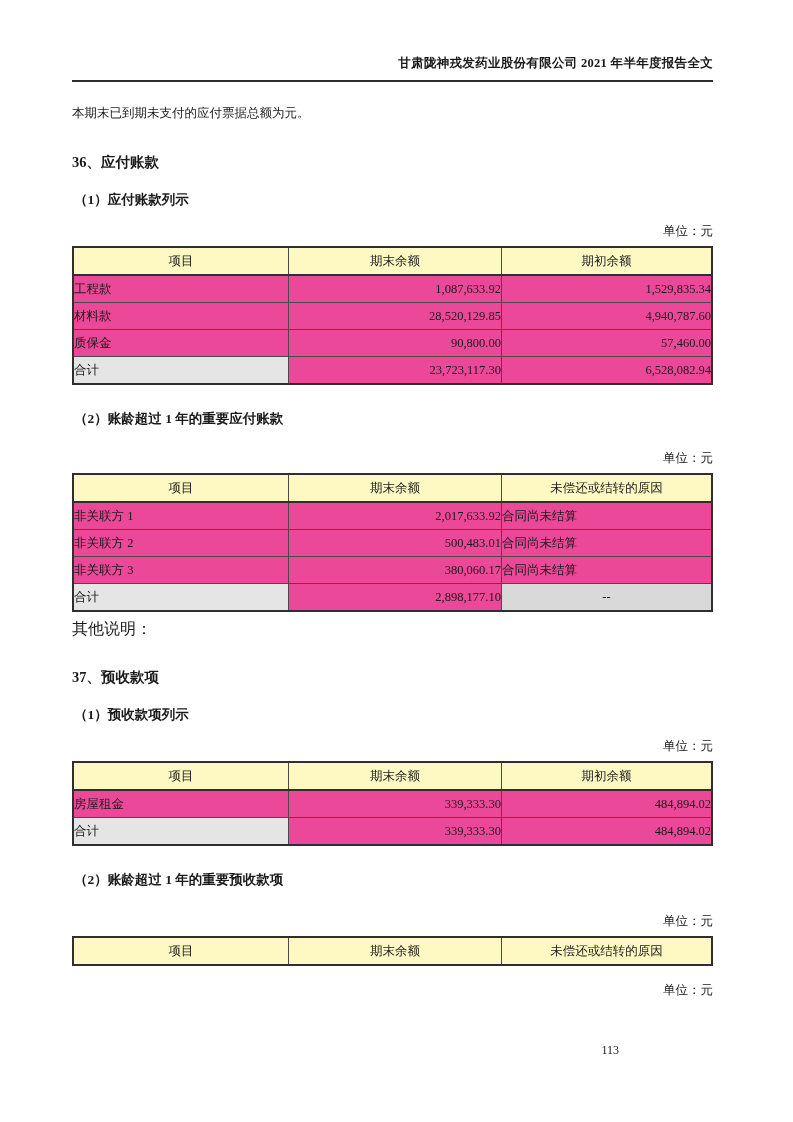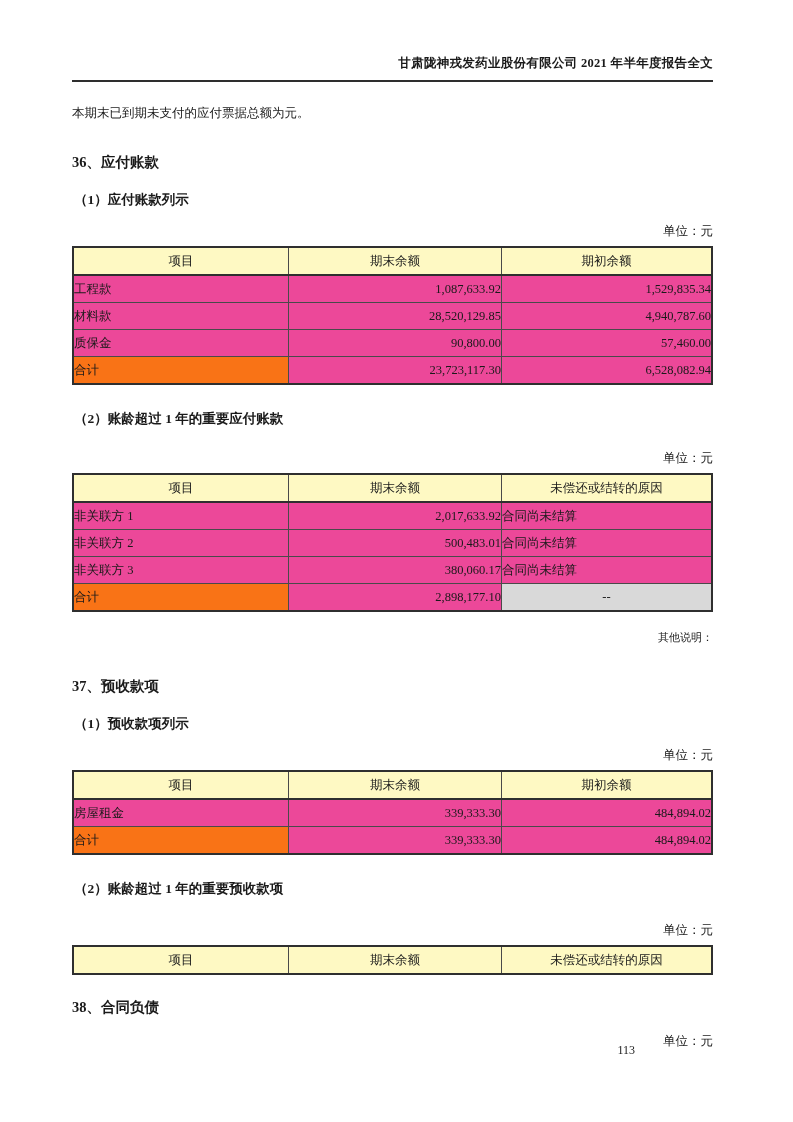--- a/index.html
+++ b/index.html
@@ -21,42 +21,42 @@
   }
   .intro{margin:23px 0 0;font-size:12.5px;line-height:17px;}
   .h2{margin:30px 0 0;font-size:14.5px;font-weight:bold;line-height:20px;}
   .h2.s38{margin-top:22px;}
   .h3{margin:18px 0 0 2px;font-size:13.5px;font-weight:bold;line-height:19px;}
   .h3.sub2{margin-top:24px;}
   .unit{margin:14px 0 6px;text-align:right;font-size:12.5px;line-height:17px;}
   .unit.u2{margin-top:22px;}
   .unit.u4{margin-top:24px;}
   .unit.u5{margin-top:16px;}
-  .notes{margin:17px 0 0;font-size:11px;line-height:17px;text-align:right;}
+  .notes{margin:8px 0 0;font-size:16px;line-height:17px;}
   table.tbl{
     width:100%;border-collapse:collapse;table-layout:fixed;
     font-size:12.5px;
     border:2px solid #2f2f2f;
   }
   table.tbl th{
     background:#fef9c3;font-weight:normal;text-align:center;
     height:26px;border:1px solid #4a4a4a;border-bottom:2px solid #2f2f2f;
     padding:0 3px;
   }
   table.tbl td{
     height:26px;border:1px solid #4a4a4a;padding:0;
     background:#ec4899;
   }
   td.item{text-align:left;padding-left:5px;}
   td.num{text-align:right;padding-right:3px;}
   td.reason{text-align:left;padding-left:5px;}
-  tr.total td.item{background:#f97316;}
+  tr.total td.item{background:#e5e5e5;}
   tr.total td.total-reason{background:#d9d9d9;text-align:center;}
   .page-number{
-    position:absolute;right:80px;top:1042px;
+    position:absolute;right:96px;top:1042px;
     font-size:12px;line-height:16px;
   }
 </style>
 </head>
 <body>
 
 <div class="page">
   <div class="content">
 
     <div class="doc-header">
@@ -190,19 +190,18 @@
         </colgroup>
       <thead>
         <tr>
           <th>项目</th>
           <th>期末余额</th>
           <th>未偿还或结转的原因</th>
         </tr>
       </thead>
     </table>
 
-    <div class="h2 s38">38、合同负债</div>
     <div class="unit u5">单位：元</div>
 
   </div>
 
   <div class="page-number">113</div>
 </div>
 
 </body></html>

